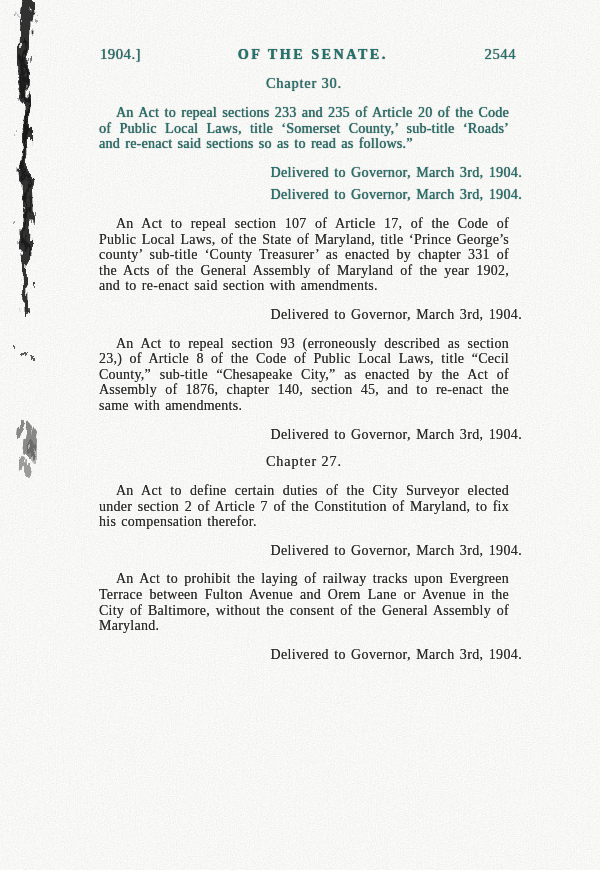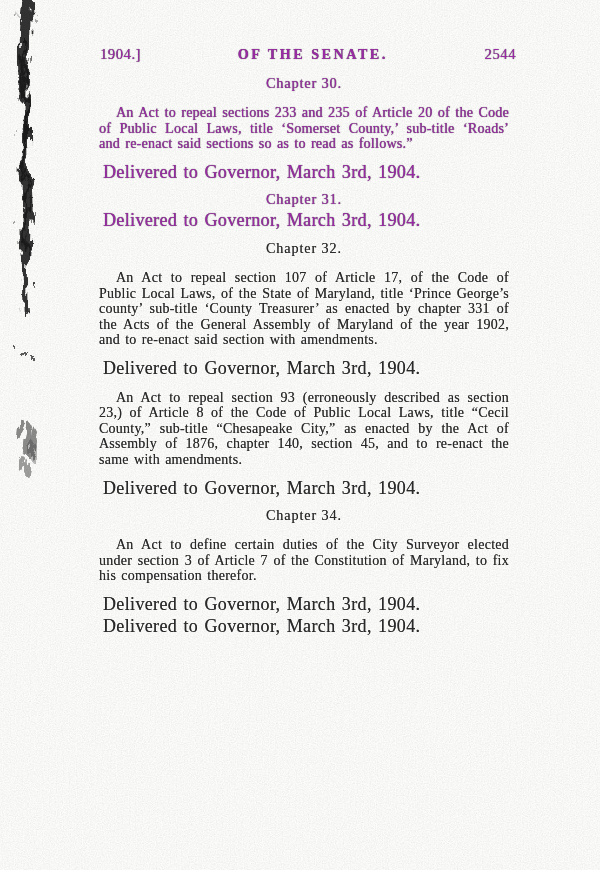--- a/index.html
+++ b/index.html
@@ -70,30 +70,31 @@
     margin: 13px;
     font-size: 14px;
     line-height: 15.6px;
     text-align: justify;
     text-indent: 17px;
     letter-spacing: 0.25px;
     word-spacing: 1.5px;
   }
   .delivery-line {
     margin: 4.5px 0 7px 0;
-    font-size: 18px;
+    font-size: 14px;
     line-height: 15.6px;
     text-indent: 17px;
     letter-spacing: 0.35px;
     word-spacing: 1.5px;
+    text-align: right;
   }
   
   .degraded-strong {
     filter: blur(0.5px) contrast(0.85);
-    color: #a21caf;
+    color: #0f766e;
     text-shadow: 0 0 1px rgba(55, 55, 55, 0.85), 0.4px 0.4px 0 rgba(70, 70, 70, 0.45);
   }
   
   .degraded-mild {
     filter: blur(0.22px);
     text-shadow: 0 0 0.5px rgba(0, 0, 0, 0.6);
   }
 </style>
 </head>
 <body>
@@ -125,42 +126,41 @@
       <span class="hdr-right">2544</span>
     </div>
 
     <section class="chapter degraded-strong">
       <h2 class="chapter-heading">Chapter 30.</h2>
       <p class="chapter-body">An Act to repeal sections 233 and 235 of Article 20 of the Code of Public Local Laws, title ‘Somerset County,’ sub-title ‘Roads’ and re-enact said sections so as to read as follows.”</p>
       <p class="delivery-line">Delivered to Governor, March 3rd, 1904.</p>
     </section>
 
     <section class="chapter degraded-strong">
-      <h2 class="chapter-heading">Chapter 31.</h2>
       <p class="delivery-line">Delivered to Governor, March 3rd, 1904.</p>
     </section>
 
     <section class="chapter degraded-mild">
-      <h2 class="chapter-heading">Chapter 32.</h2>
       <p class="chapter-body">An Act to repeal section 107 of Article 17, of the Code of Public Local Laws, of the State of Maryland, title ‘Prince George’s county’ sub-title ‘County Treasurer’ as enacted by chapter 331 of the Acts of the General Assembly of Maryland of the year 1902, and to re-enact said section with amendments.</p>
       <p class="delivery-line">Delivered to Governor, March 3rd, 1904.</p>
     </section>
 
     <section class="chapter degraded-mild">
       <p class="chapter-body">An Act to repeal section 93 (erroneously described as section 23,) of Article 8 of the Code of Public Local Laws, title “Cecil County,” sub-title “Chesapeake City,” as enacted by the Act of Assembly of 1876, chapter 140, section 45, and to re-enact the same with amendments.</p>
       <p class="delivery-line">Delivered to Governor, March 3rd, 1904.</p>
     </section>
 
     <section class="chapter degraded-mild">
-      <h2 class="chapter-heading">Chapter 34.</h2>
-      <p class="chapter-body">An Act to define certain duties of the City Surveyor elected under section 3 of Article 7 of the Constitution of Maryland, to fix his compensation therefor.</p>
+      <h2 class="chapter-heading">Chapter 27.</h2>
+      <p class="chapter-body">An Act to define certain duties of the City Surveyor elected under section 2 of Article 7 of the Constitution of Maryland, to fix his compensation therefor.</p>
       <p class="delivery-line">Delivered to Governor, March 3rd, 1904.</p>
     </section>
 
     <section class="chapter degraded-mild">
+      <p class="chapter-body">An Act to prohibit the laying of railway tracks upon Evergreen Terrace between Fulton Avenue and Orem Lane or Avenue in the City of Baltimore, without the consent of the General Assembly of Maryland.</p>
       <p class="delivery-line">Delivered to Governor, March 3rd, 1904.</p>
     </section>
 
   </div>
 
   <svg class="grain-svg" aria-hidden="true">
     <filter id="grain">
       <feTurbulence type="fractalNoise" baseFrequency="0.85" numOctaves="2" seed="3"></feTurbulence>
       <feColorMatrix type="matrix" values="0 0 0 0 0  0 0 0 0 0  0 0 0 0 0  0.6 0.6 0.6 0 -0.7"></feColorMatrix>
     </filter>

